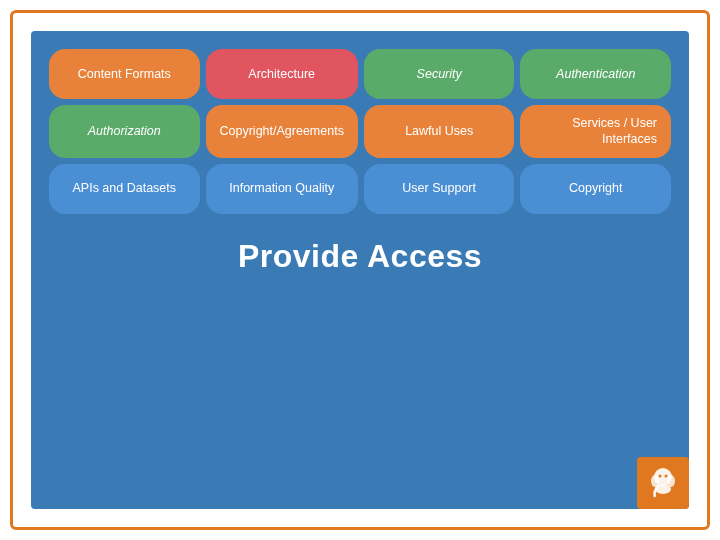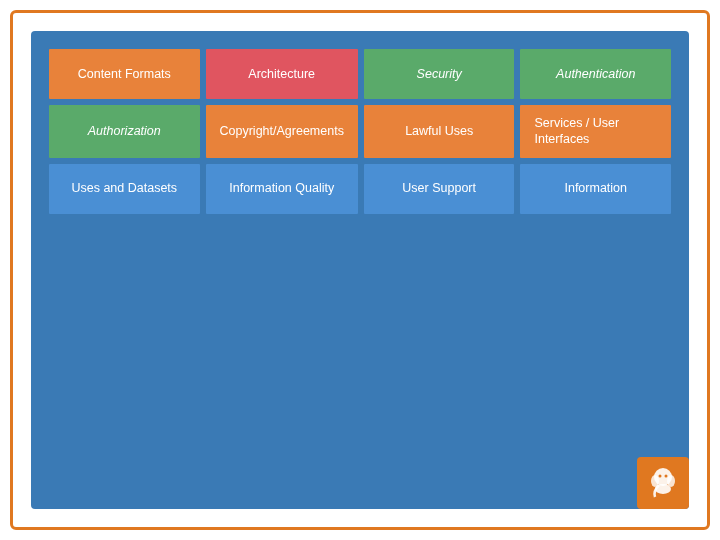--- a/index.html
+++ b/index.html
@@ -36,25 +36,25 @@
     }
     .grid-container {
       width: 100%;
       display: grid;
       grid-template-columns: repeat(4, 1fr);
       grid-template-rows: repeat(4, auto);
       gap: 6px;
       margin-bottom: 14px;
     }
     .cell {
-      border-radius: 1px;
+      border-radius: 16px;
       display: flex;
       align-items: center;
       justify-content: center;
-      text-align: left;
+      text-align: right;
       padding: 10px 14px;
       font-size: 12.5px;
       font-weight: 500;
       color: #fff;
       min-height: 50px;
       line-height: 1.3;
     }
     .cell-orange { background: #e8823a; }
     .cell-green  { background: #5aaa6a; font-style: italic; }
     .cell-blue   { background: #4a8fd4; }
@@ -91,25 +91,26 @@
   <div class="main-container">
     <div class="grid-container">
     <div class="cell cell-orange">Content Formats</div>
         <div class="cell cell-red">Architecture</div>
         <div class="cell cell-green">Security</div>
         <div class="cell cell-green">Authentication</div>
         <div class="cell cell-green">Authorization</div>
         <div class="cell cell-orange">Copyright/Agreements</div>
         <div class="cell cell-orange">Lawful Uses</div>
         <div class="cell cell-orange">Services / User Interfaces</div>
-        <div class="cell cell-blue">Uses and Datasets</div>
+        <div class="cell cell-blue">APIs and Datasets</div>
         <div class="cell cell-blue">Information Quality</div>
         <div class="cell cell-blue">User Support</div>
-        <div class="cell cell-blue">Information</div>
+        <div class="cell cell-blue">Copyright</div>
       </div>
+    <div class="provide-access">Provide Access</div>
   </div>
   <div class="logo-corner">
     <svg viewBox="0 0 40 40" xmlns="http://www.w3.org/2000/svg">
 
       <circle cx="20" cy="14" r="9" fill="#fff" opacity="0.9"></circle>
       <ellipse cx="12" cy="18" rx="4" ry="6" fill="#fff" opacity="0.8"></ellipse>
       <ellipse cx="28" cy="18" rx="4" ry="6" fill="#fff" opacity="0.8"></ellipse>
       <ellipse cx="20" cy="26" rx="8" ry="5" fill="#fff" opacity="0.9"></ellipse>
 
       <path d="M16 22 Q10 28 12 34" stroke="#fff" stroke-width="2.5" fill="none" opacity="0.9"></path>

